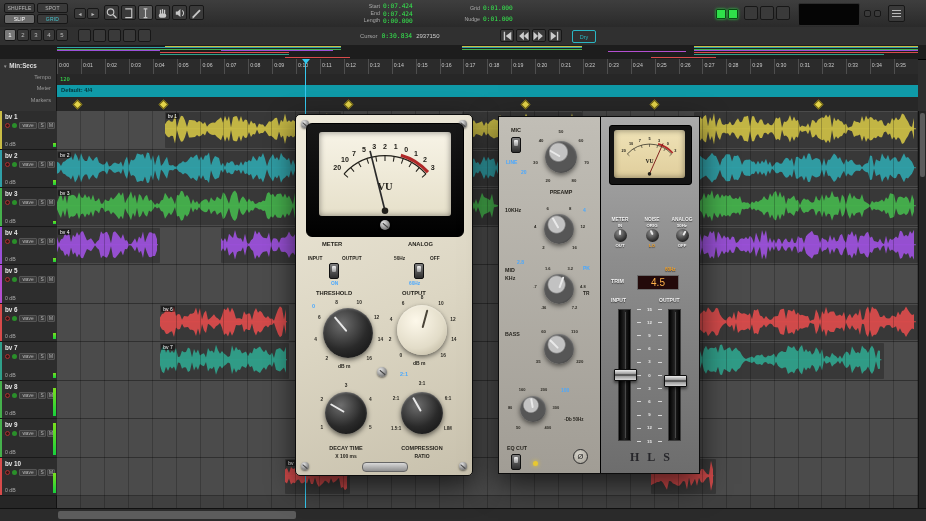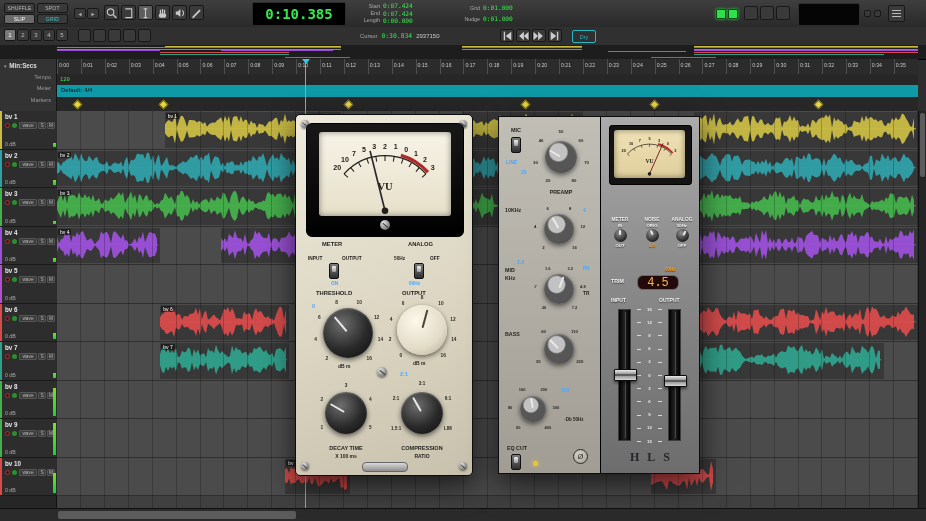--- a/index.html
+++ b/index.html
@@ -93,22 +93,22 @@
   #module-b{position:relative;width:98px;height:100%;background:linear-gradient(180deg,#ababab,#8d8d8d 40%,#6d6d6d);}
   .wlbl{position:absolute;color:#f2f2f2;font-weight:bold;text-shadow:0 1px 1px rgba(0,0,0,.6);}
   .orange{color:#f5a226 !important;}
   #hls-bezel{position:absolute;left:8px;top:8px;width:81px;height:58px;background:#141414;border-radius:3px;border:1px solid #000;}
   .fchan{position:absolute;width:13px;height:132px;background:linear-gradient(90deg,#000,#232323 50%,#000);border:1px solid #3c3c3c;box-sizing:border-box;}
   .fchan::before{content:"";position:absolute;left:50%;top:2px;bottom:2px;width:1px;background:#484848;}
   .fcap{position:absolute;width:21px;height:10px;background:linear-gradient(180deg,#ececec,#9d9d9d 38%,#2e2e2e 50%,#9d9d9d 62%,#d6d6d6);
         border:1px solid #0d0d0d;border-radius:1px;box-shadow:0 2px 3px rgba(0,0,0,.5);}
   #hls-logo{position:absolute;left:0;right:0;bottom:8px;text-align:center;font-family:"Liberation Serif",serif;
             font-size:12px;font-weight:bold;color:#26262a;letter-spacing:8px;padding-left:8px;}
-  #trim-box{position:absolute;left:36px;top:158px;width:40px;height:13px;background:#230a0a;border:1px solid #6a6a6a;border-radius:6px;
-            display:flex;align-items:center;justify-content:center;color:#ffb24a;font-family:Liberation Mono, monospace;font-size:12px;}
+  #trim-box{position:absolute;left:36px;top:158px;width:40px;height:13px;background:#230a0a;border:1px solid #6a6a6a;border-radius:0;
+            display:flex;align-items:center;justify-content:center;color:#ffb24a;font-family:Liberation Sans, sans-serif;font-size:10px;}
   .ledot{position:absolute;border-radius:50%;}
   .phase-btn{position:absolute;width:13px;height:13px;border-radius:50%;border:1px solid #2c2c2c;color:#222;font-size:7.5px;
              display:flex;align-items:center;justify-content:center;background:radial-gradient(circle at 40% 35%,#d8d5cc,#a09c92);}
   .plate{position:absolute;background:linear-gradient(#d9d9d9,#8f8f8f);border:1px solid #666;border-radius:4px;}
 </style>
 </head>
 <body>
 
 <div id="page">
 
@@ -153,21 +153,20 @@
             <path d="M10 4.2 q2.8 2.9 0 6" stroke="#c8c8c8" fill="none" stroke-width="1.1"></path>
           </svg>
         </div>
         <div class="box tool-btn" style="position: relative;">
           <svg width="14" height="14" viewBox="0 0 14 14">
             <line x1="3.2" y1="11.8" x2="10.8" y2="4" stroke="#c8c8c8" stroke-width="2"></line>
             <path d="M2.5 12.8 l2 -0.5 -1.4 -1.4 z" fill="#c8c8c8"></path>
           </svg>
         </div>
       </div>
-    <div id="counter" class="green">0:10.385</div>
     <div class="abs" style="left:352px;top:2px;width:96px;">
       <div id="sel-rows">
           <div class="selrow">
             <span class="l">Start</span>
             <span class="v green">0:07.424</span>
           </div>
           <div class="selrow">
             <span class="l">End</span>
             <span class="v green">0:07.424</span>
           </div>

